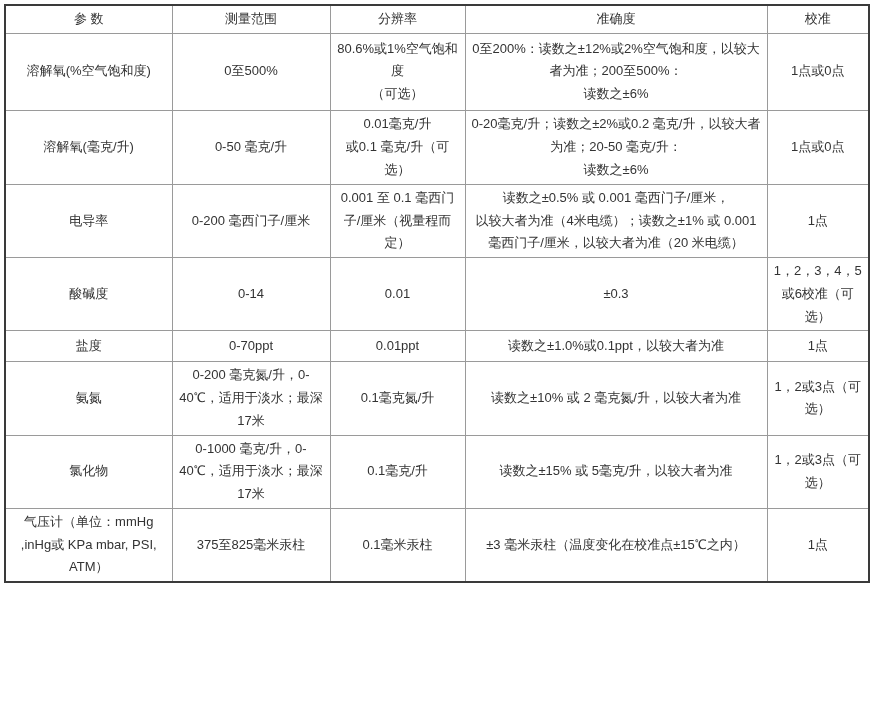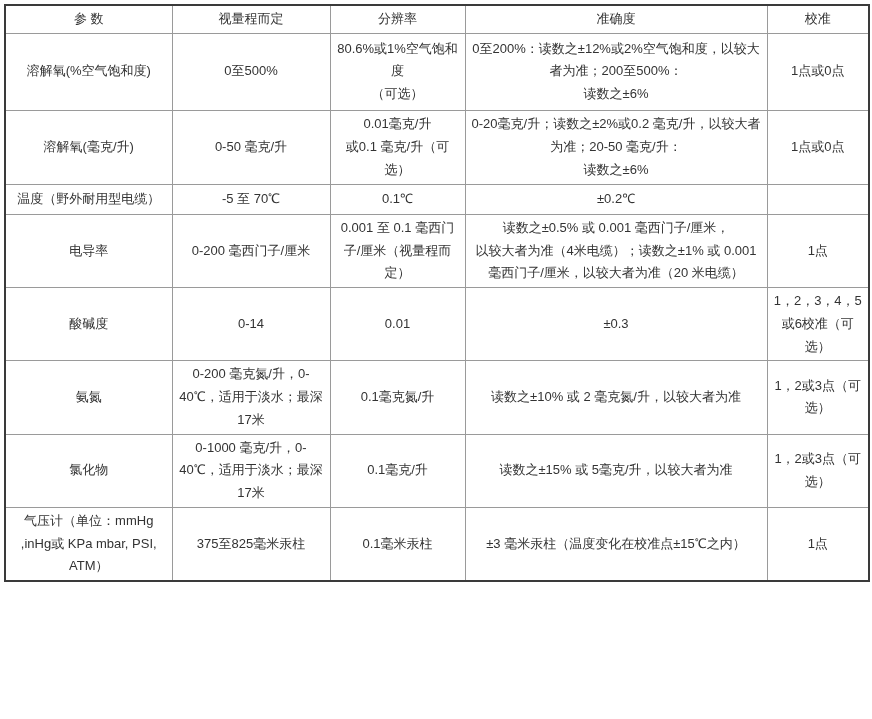--- a/index.html
+++ b/index.html
@@ -41,21 +41,21 @@
   <colgroup>
     <col style="width:167px">
     <col style="width:158px">
     <col style="width:135px">
     <col style="width:302px">
     <col style="width:102px">
   </colgroup>
   <tbody>
     <tr style="height:27px">
       <th>参 数</th>
-      <th>视量程而定</th>
+      <th>测量范围</th>
       <th>分辨率</th>
       <th>准确度</th>
       <th>校准</th>
     </tr>
 
     <tr style="height:77px">
       <td>溶解氧(%空气饱和度)</td>
       <td>0至500%</td>
       <td>80.6%或1%空气饱和度
 （可选）</td>
@@ -67,46 +67,46 @@
     <tr style="height:74px">
       <td>溶解氧(毫克/升)</td>
       <td>0-50 毫克/升</td>
       <td>0.01毫克/升
 或0.1 毫克/升（可选）</td>
       <td>0-20毫克/升；读数之±2%或0.2 毫克/升，以较大者为准；20-50 毫克/升：
 读数之±6%</td>
       <td>1点或0点</td>
     </tr>
 
-    <tr style="height:30px">
-      <td>温度（野外耐用型电缆）</td>
-      <td>-5 至 70℃</td>
-      <td>0.1℃</td>
-      <td>±0.2℃</td>
-      <td></td>
-    </tr>
 
 
     <tr style="height:73px">
       <td>电导率</td>
       <td>0-200 毫西门子/厘米</td>
       <td>0.001 至 0.1 毫西门子/厘米（视量程而定）</td>
       <td>读数之±0.5% 或 0.001 毫西门子/厘米，
 以较大者为准（4米电缆）；读数之±1% 或 0.001 毫西门子/厘米，以较大者为准（20 米电缆）</td>
       <td>1点</td>
     </tr>
 
     <tr style="height:46px">
       <td>酸碱度</td>
       <td>0-14</td>
       <td>0.01</td>
       <td>±0.3</td>
       <td>1，2，3，4，5或6校准（可选）</td>
     </tr>
 
+    <tr style="height:31px">
+      <td>盐度</td>
+      <td>0-70ppt</td>
+      <td>0.01ppt</td>
+      <td>读数之±1.0%或0.1ppt，以较大者为准</td>
+      <td>1点</td>
+    </tr>
 
 
 
     <tr style="height:49px">
       <td>氨氮</td>
       <td>0-200 毫克氮/升，0-40℃，适用于淡水；最深17米</td>
       <td>0.1毫克氮/升</td>
       <td>读数之±10% 或 2 毫克氮/升，以较大者为准</td>
       <td>1，2或3点（可选）</td>
     </tr>

